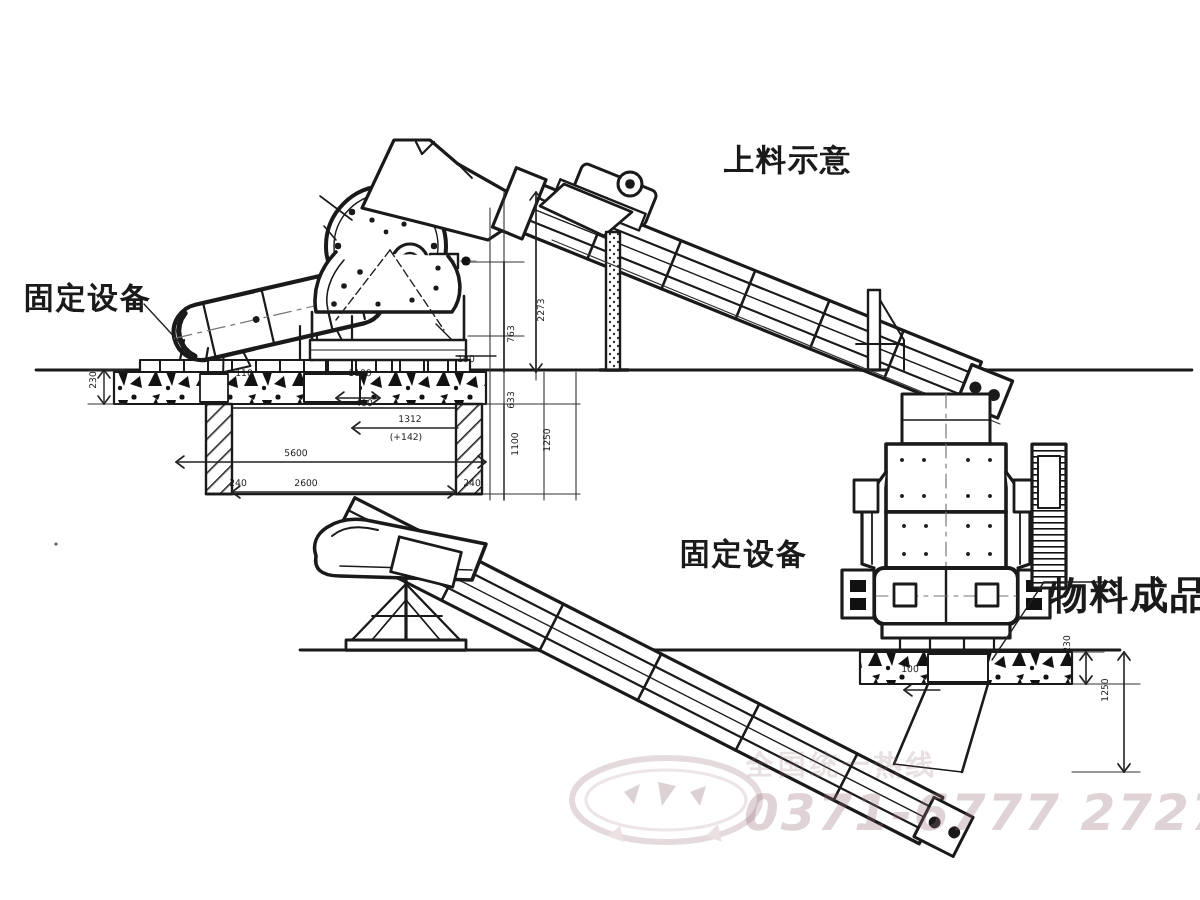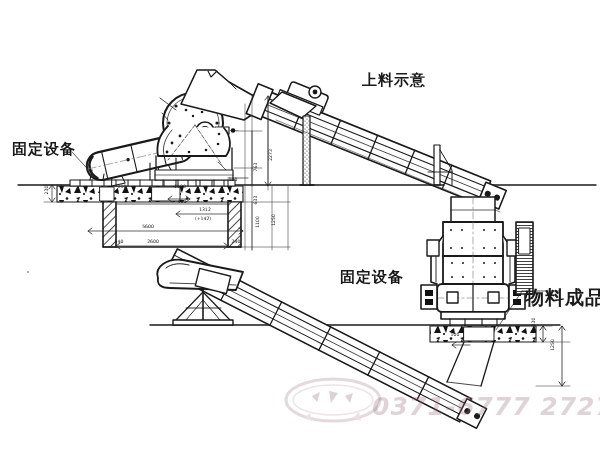--- a/index.html
+++ b/index.html
@@ -498,16 +498,17 @@
   </svg>
 
   <div class="cn-label" id="lbl-fixed-equipment">固定设备</div>
 
   <div class="cn-label" id="lbl-feeding">上料示意</div>
 
   <div class="cn-label" id="lbl-discharge">固定设备</div>
 
   <div class="cn-label" id="lbl-product">物料成品</div>
 
+  <div class="wm" id="wm-slogan">全国统一热线</div>
 
   <div class="wm" id="wm-phone">0371-6777 2727</div>
 
 </div>
 
 </body></html>

